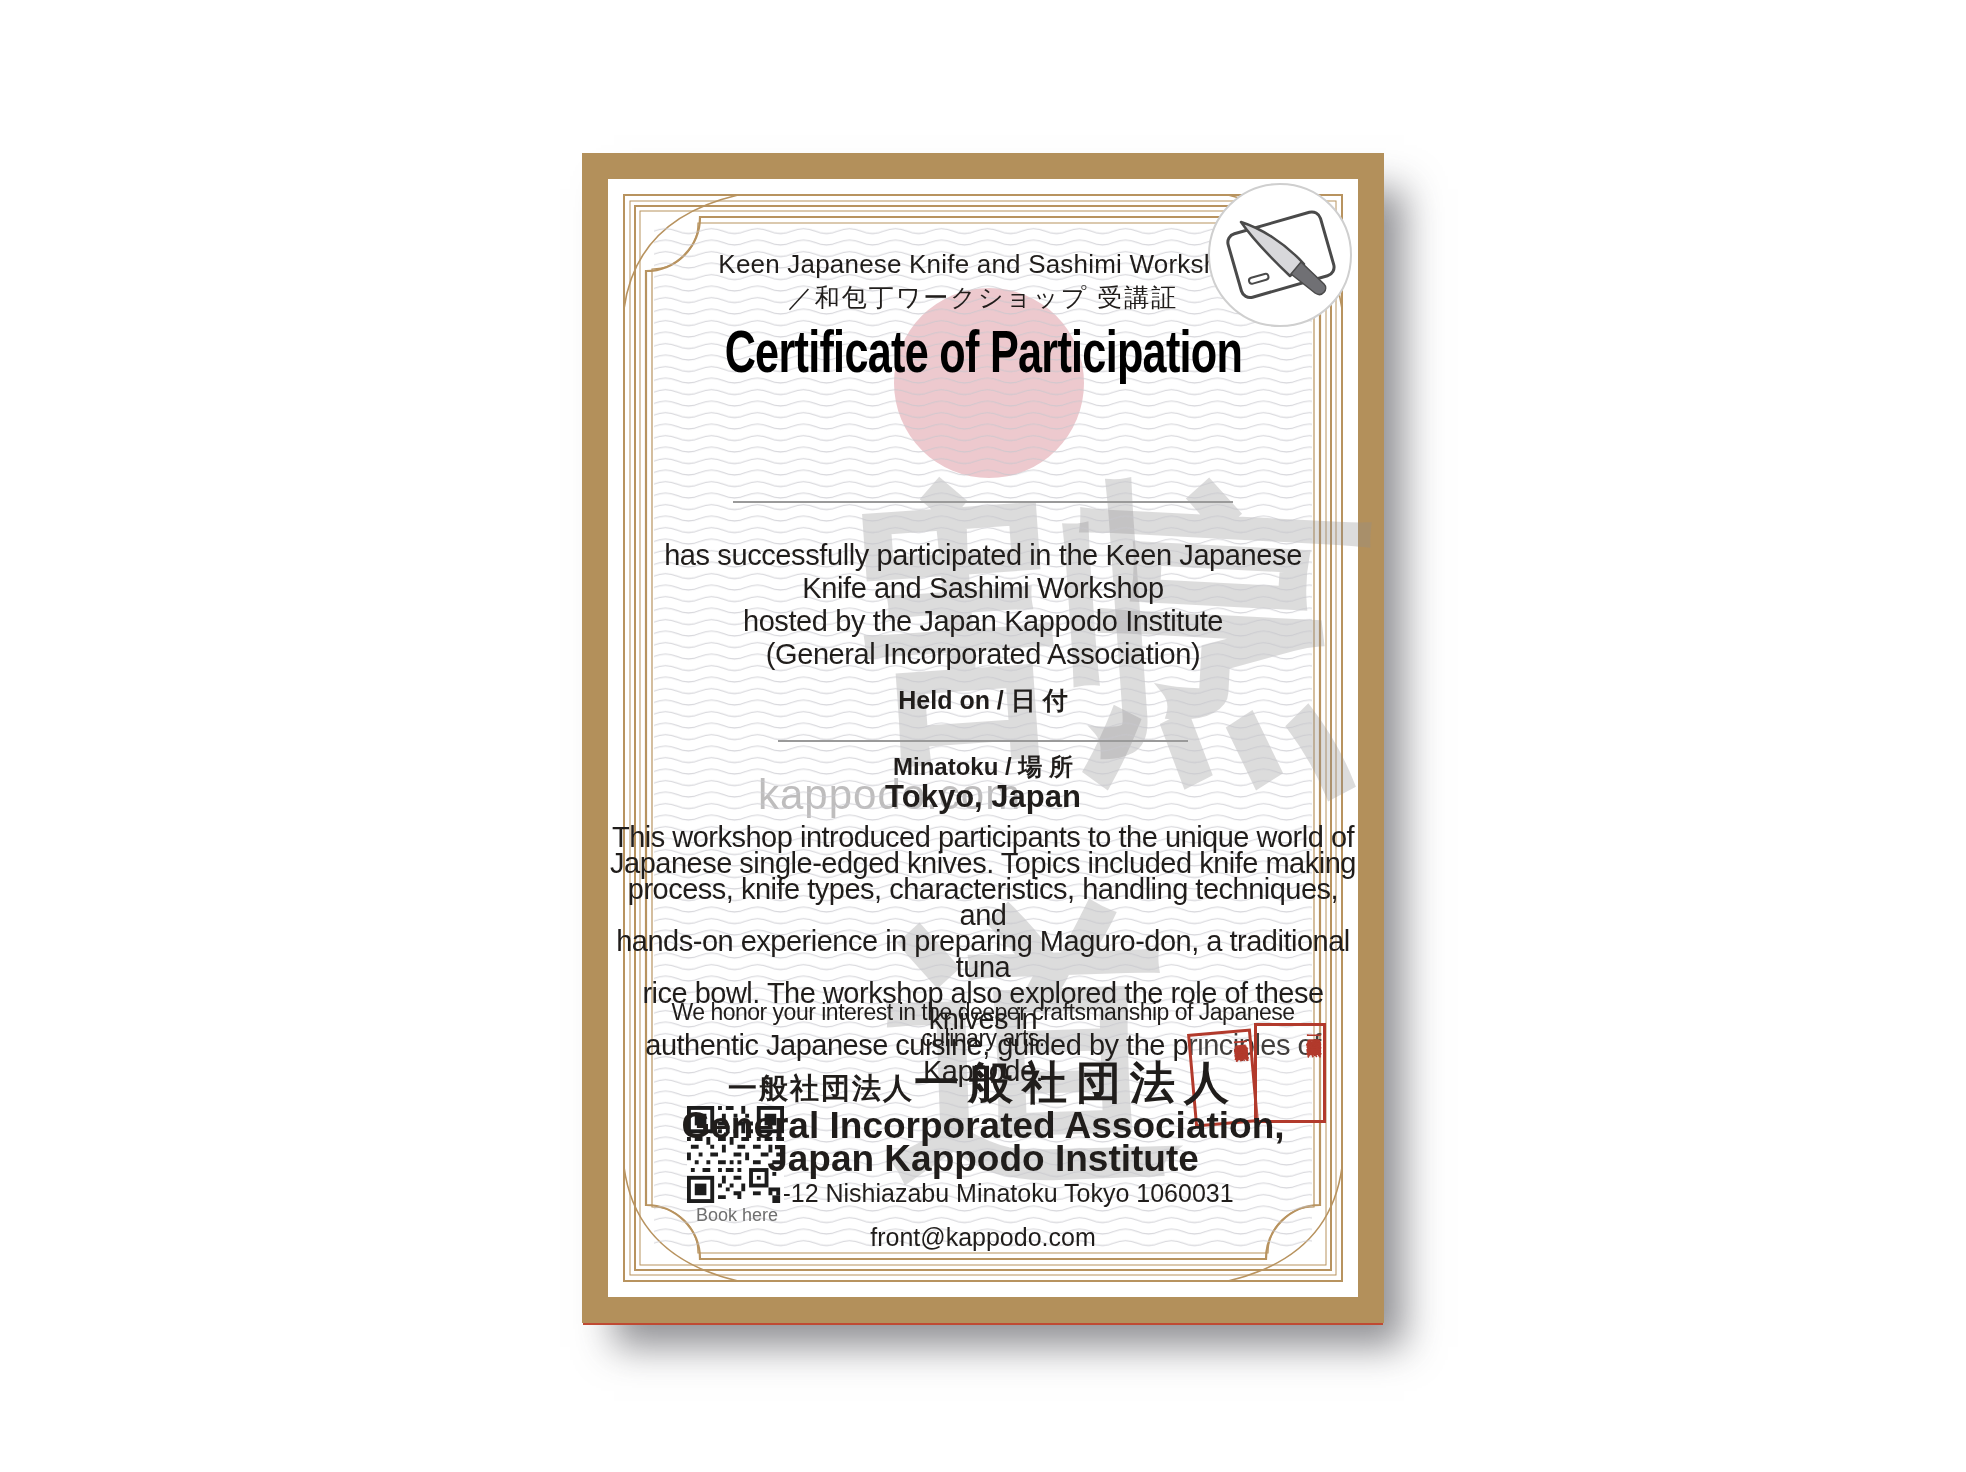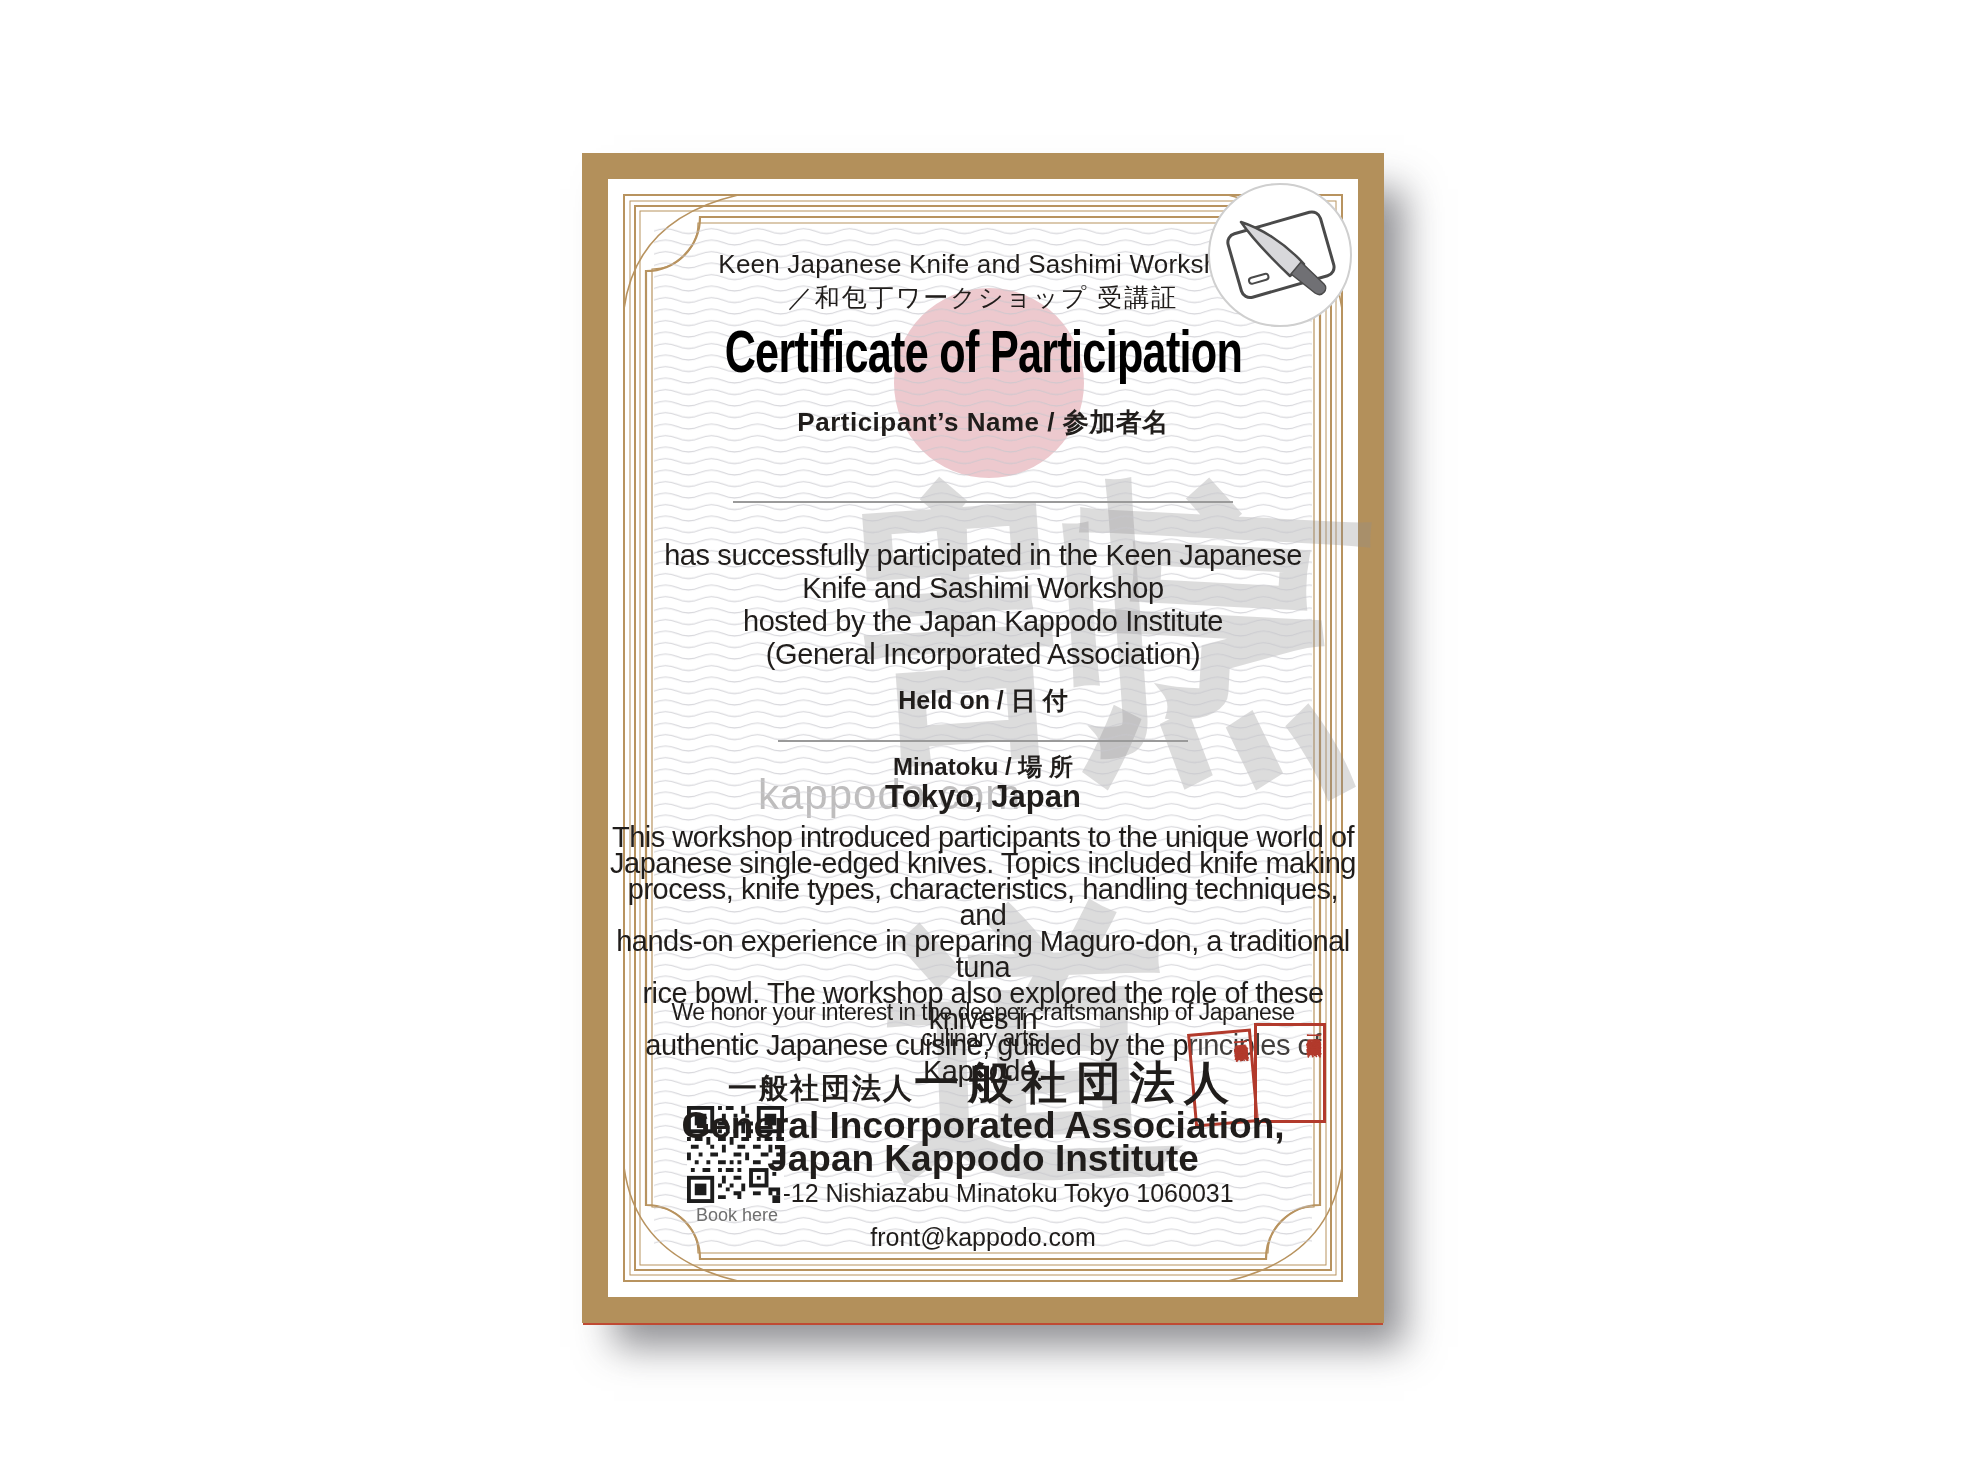--- a/index.html
+++ b/index.html
@@ -86,21 +86,20 @@
           </pattern>
         </defs>
         <rect x="0" y="0" width="658" height="1026" fill="url(#wv)"></rect>
       </svg>
 
       <div class="abs ctr content hdr-en">Keen Japanese Knife and Sashimi Workshop</div>
       <div class="abs ctr content hdr-jp">／和包丁ワークショップ 受講証</div>
       <div class="abs ctr content title">
         <span>Certificate of Participation</span>
       </div>
-      <div class="abs ctr content plabel">Participant’s Name / 参加者名</div>
 
       <div class="abs rule rule1"></div>
       <div class="abs ctr content statement">has successfully participated in the Keen Japanese
 Knife and Sashimi Workshop
 hosted by the Japan Kappodo Institute
 (General Incorporated Association)</div>
       <div class="abs ctr content heldon">Held on / 日 付</div>
 
       <div class="abs rule rule2"></div>
       <div class="abs ctr content loclabel">Minatoku / 場 所</div>

